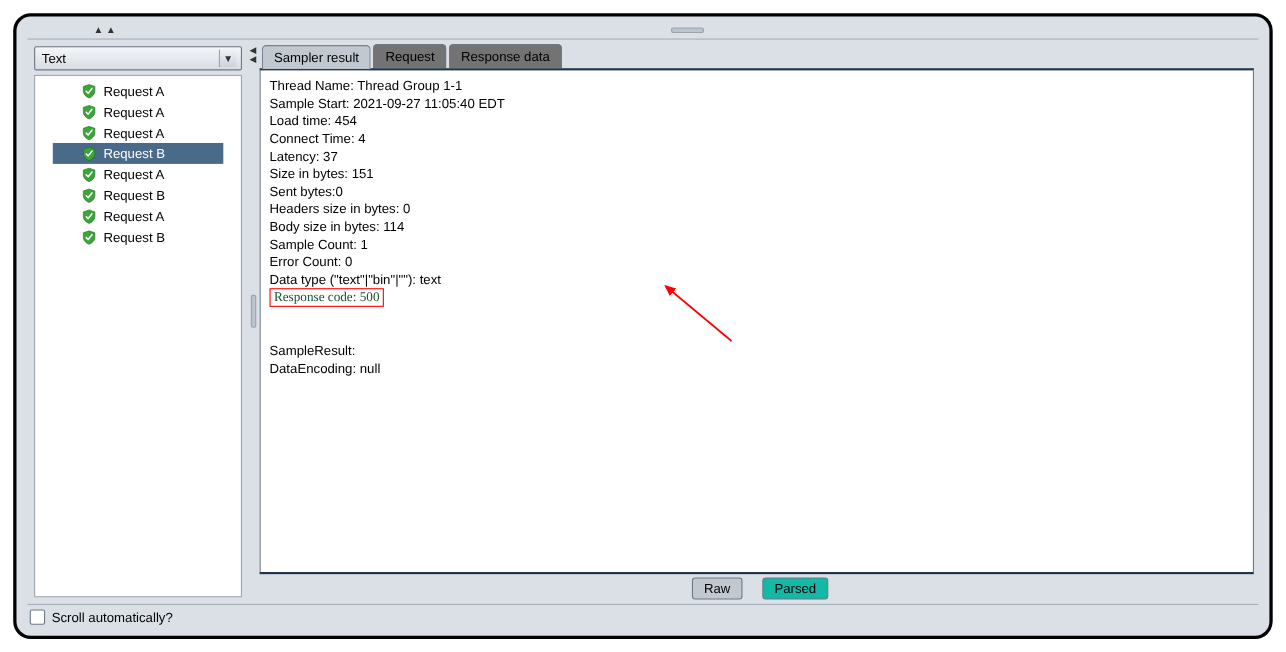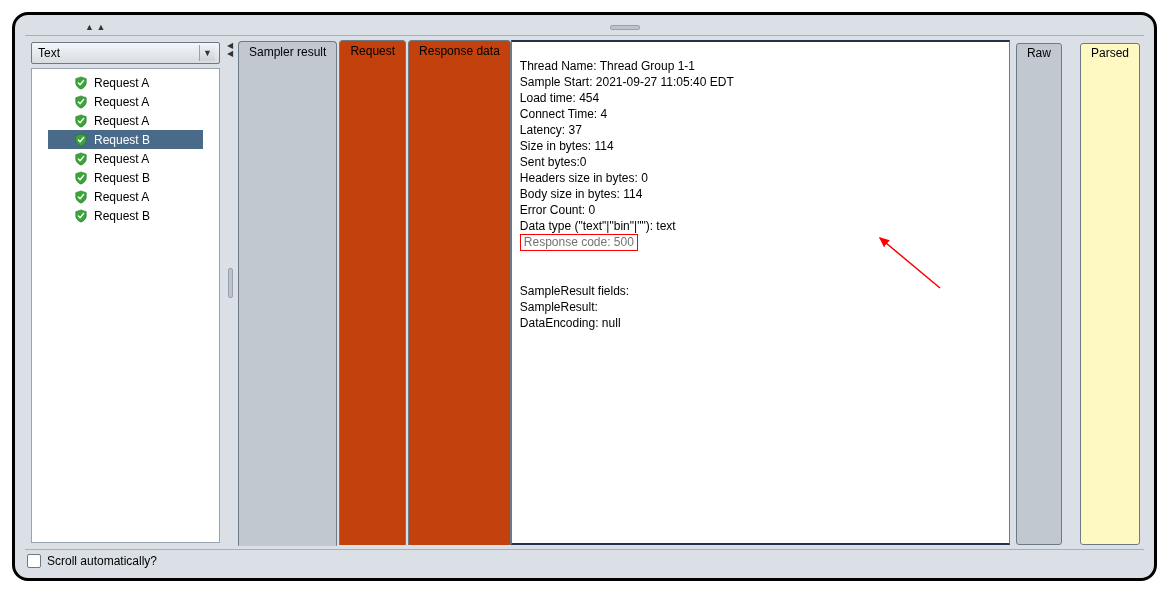--- a/index.html
+++ b/index.html
@@ -132,81 +132,83 @@
     height: 30px;
     background: #bcc3cc;
     border: 1px solid #9aa3ad;
     border-radius: 2px;
     margin-top: 210px;
   }
   .right-panel {
     flex: 1;
     padding: 4px 4px 4px 2px;
     display: flex;
-    flex-direction: row;
+    flex-direction: column;
     min-height: 0;
   }
   .tabs {
     display: flex;
     gap: 2px;
     padding-left: 2px;
   }
   .tab {
     padding: 3px 10px;
-    background: #c2410c;
+    background: #737373;
     border: 1px solid #6d7985;
     border-bottom: none;
     border-radius: 4px 4px 0 0;
     font-size: 12px;
     cursor: pointer;
     position: relative;
   }
   .tab.active {
     background: #c2c8d0;
     top: 1px;
     z-index: 2;
     border-bottom: 1px solid #c2c8d0;
   }
   .content-box {
     flex: 1;
     background: #fff;
     border: 1px solid #6d7985;
     border-top: 2px solid #23324a;
     border-bottom: 2px solid #23324a;
-    padding: 16px 8px;
+    padding: 6px 8px;
     position: relative;
     overflow: hidden;
     min-height: 0;
   }
   .result-line {
     font-size: 12px;
     line-height: 16px;
     white-space: pre;
   }
   .highlight-box {
     display: inline-block;
     border: 1.5px solid #ff0000;
     padding: 0 3px;
-    color: #737373;
+    color: #14532d;
     line-height: 15px;
+    font-family: Liberation Serif, serif;
   }
   .arrow-annot {
     position: absolute;
     left: 360px;
     top: 188px;
     pointer-events: none;
   }
   .bottom-tabs {
     display: flex;
     gap: 18px;
     padding: 3px 0 0 6px;
+    justify-content: center;
   }
   .btab {
     padding: 2px 10px;
-    background: #fef9c3;
+    background: #14b8a6;
     border: 1px solid #6d7985;
     border-radius: 3px;
     font-size: 12px;
     cursor: pointer;
   }
   .btab.active {
     background: #c2c8d0;
   }
 </style>
 </head>
@@ -313,30 +315,30 @@
           <div class="tab">Request</div>
           <div class="tab">Response data</div>
         </div>
       <div class="content-box">
         <div id="result-lines">
             <div class="result-line">Thread Name: Thread Group 1-1</div>
             <div class="result-line">Sample Start: 2021-09-27 11:05:40 EDT</div>
             <div class="result-line">Load time: 454</div>
             <div class="result-line">Connect Time: 4</div>
             <div class="result-line">Latency: 37</div>
-            <div class="result-line">Size in bytes: 114</div>
+            <div class="result-line">Size in bytes: 151</div>
             <div class="result-line">Sent bytes:0</div>
             <div class="result-line">Headers size in bytes: 0</div>
             <div class="result-line">Body size in bytes: 114</div>
+            <div class="result-line">Sample Count: 1</div>
             <div class="result-line">Error Count: 0</div>
             <div class="result-line">Data type ("text"|"bin"|""): text</div>
             <div class="result-line"><span class="highlight-box">Response code: 500</span></div>
             <div class="result-line">&nbsp;</div>
             <div class="result-line">&nbsp;</div>
-            <div class="result-line">SampleResult fields:</div>
             <div class="result-line">SampleResult:</div>
             <div class="result-line">DataEncoding: null</div>
           </div>
         <svg class="arrow-annot" width="80" height="70">
           <defs>
             <marker id="ah" markerWidth="8" markerHeight="8" refX="6" refY="3" orient="auto">
               <path d="M0,0 L7,3 L0,6 Z" fill="#ff0000"></path>
             </marker>
           </defs>
           <line x1="68" y1="58" x2="8" y2="8" stroke="#ff0000" stroke-width="1.5" marker-end="url(#ah)"></line>

